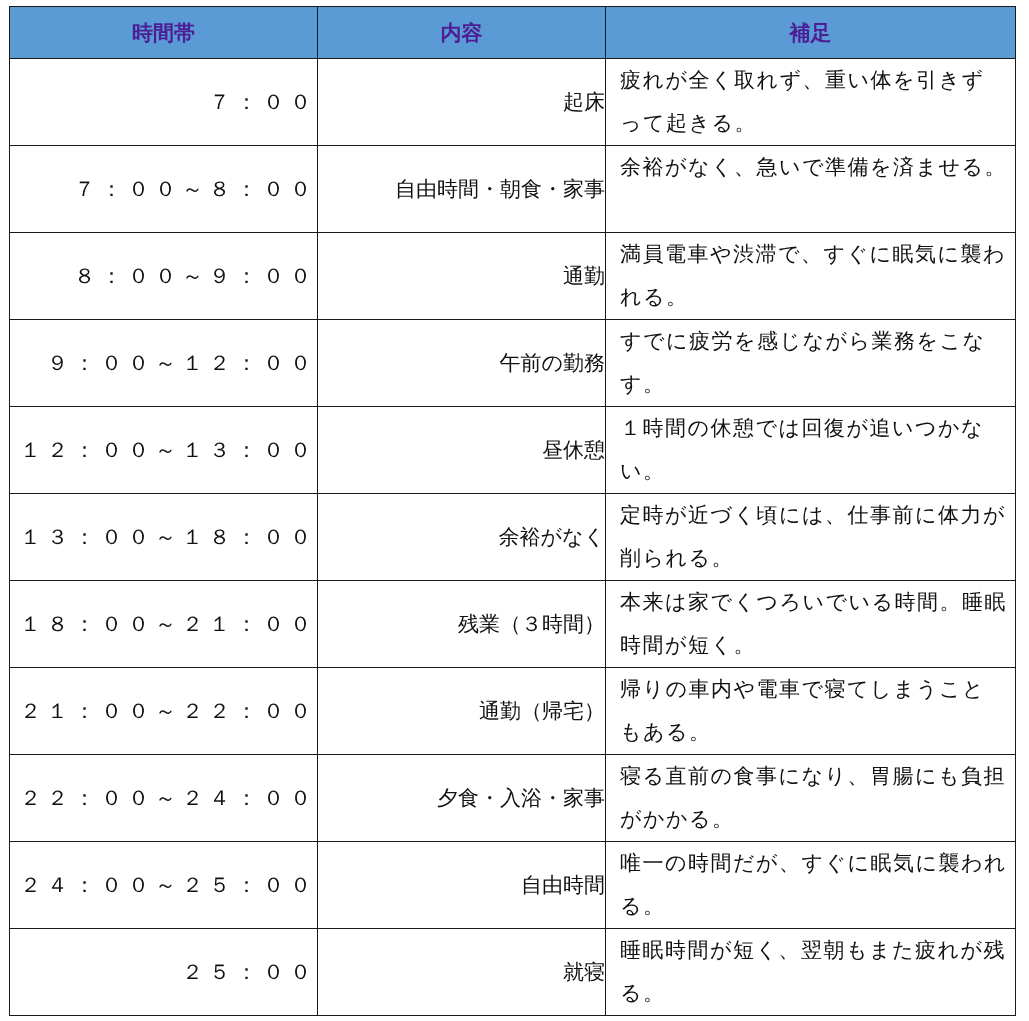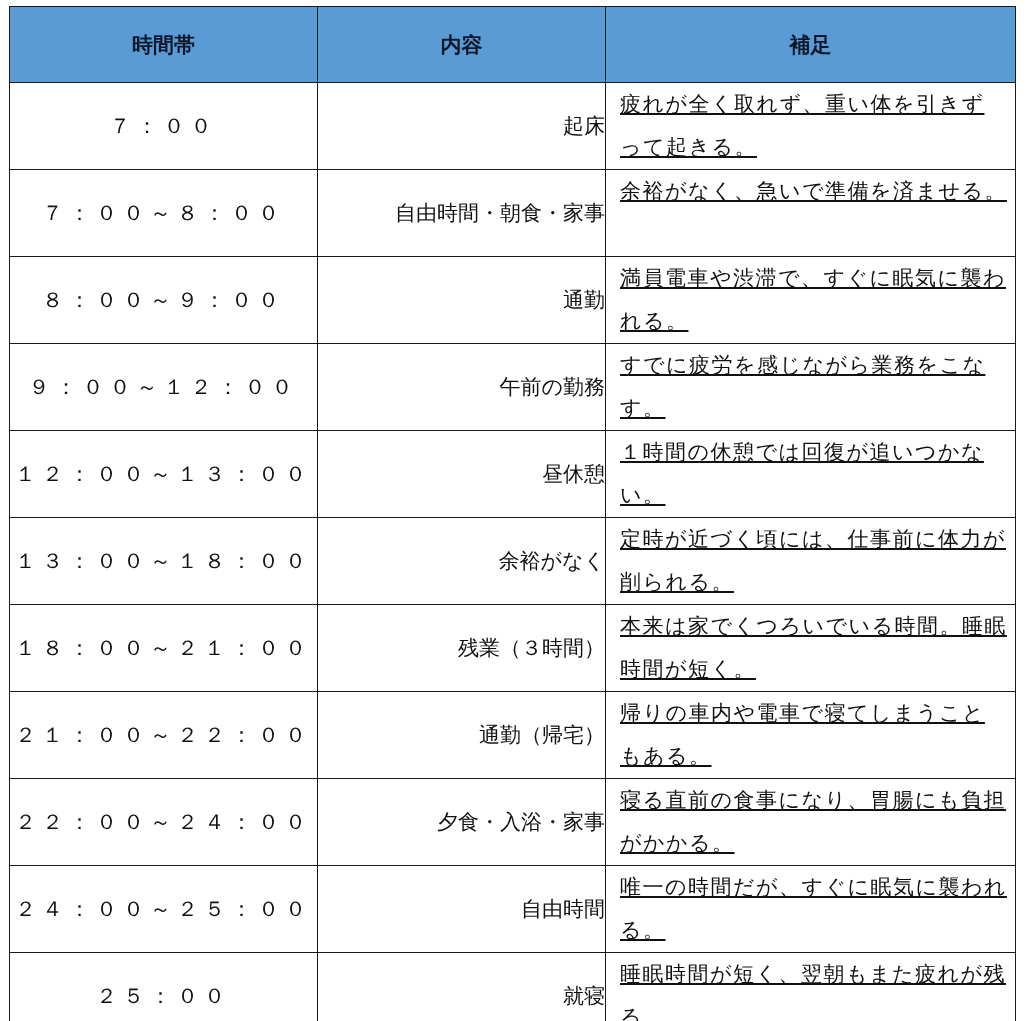--- a/index.html
+++ b/index.html
@@ -20,51 +20,50 @@
       table-layout: fixed;
       width: 1006px;
       font-family: "DejaVu Serif", "Liberation Serif", serif;
       color: #111111;
     }
     table.schedule col.c1 { width: 308px; }
     table.schedule col.c2 { width: 288px; }
     table.schedule col.c3 { width: 410px; }
     table.schedule th {
       background: #5b9bd5;
-      color: #0f172a;
+      color: #4c1d95;
       font-family: "DejaVu Sans", "Liberation Sans", sans-serif;
       font-weight: bold;
       font-size: 21px;
       height: 43px;
-      padding: 16px;
+      padding: 4px;
       border: 1.5px solid #1a1a1a;
       text-align: center;
       vertical-align: middle;
     }
     table.schedule td {
       border: 1.5px solid #1a1a1a;
       height: 86px;
       padding: 0;
       vertical-align: middle;
       font-size: 21px;
     }
     td.time {
-      text-align: center;
+      text-align: right;
       letter-spacing: 6px;
     }
     td.content {
       text-align: right;
     }
     td.note {
       text-align: left;
       padding: 0 8px 0 14px !important;
       line-height: 43px;
       letter-spacing: 1.5px;
       vertical-align: top !important;
-      text-decoration: underline;
     }
   </style>
 </head>
 <body>
 
 <div class="wrap">
   <table class="schedule">
     <colgroup>
       <col class="c1">
         <col class="c2">

